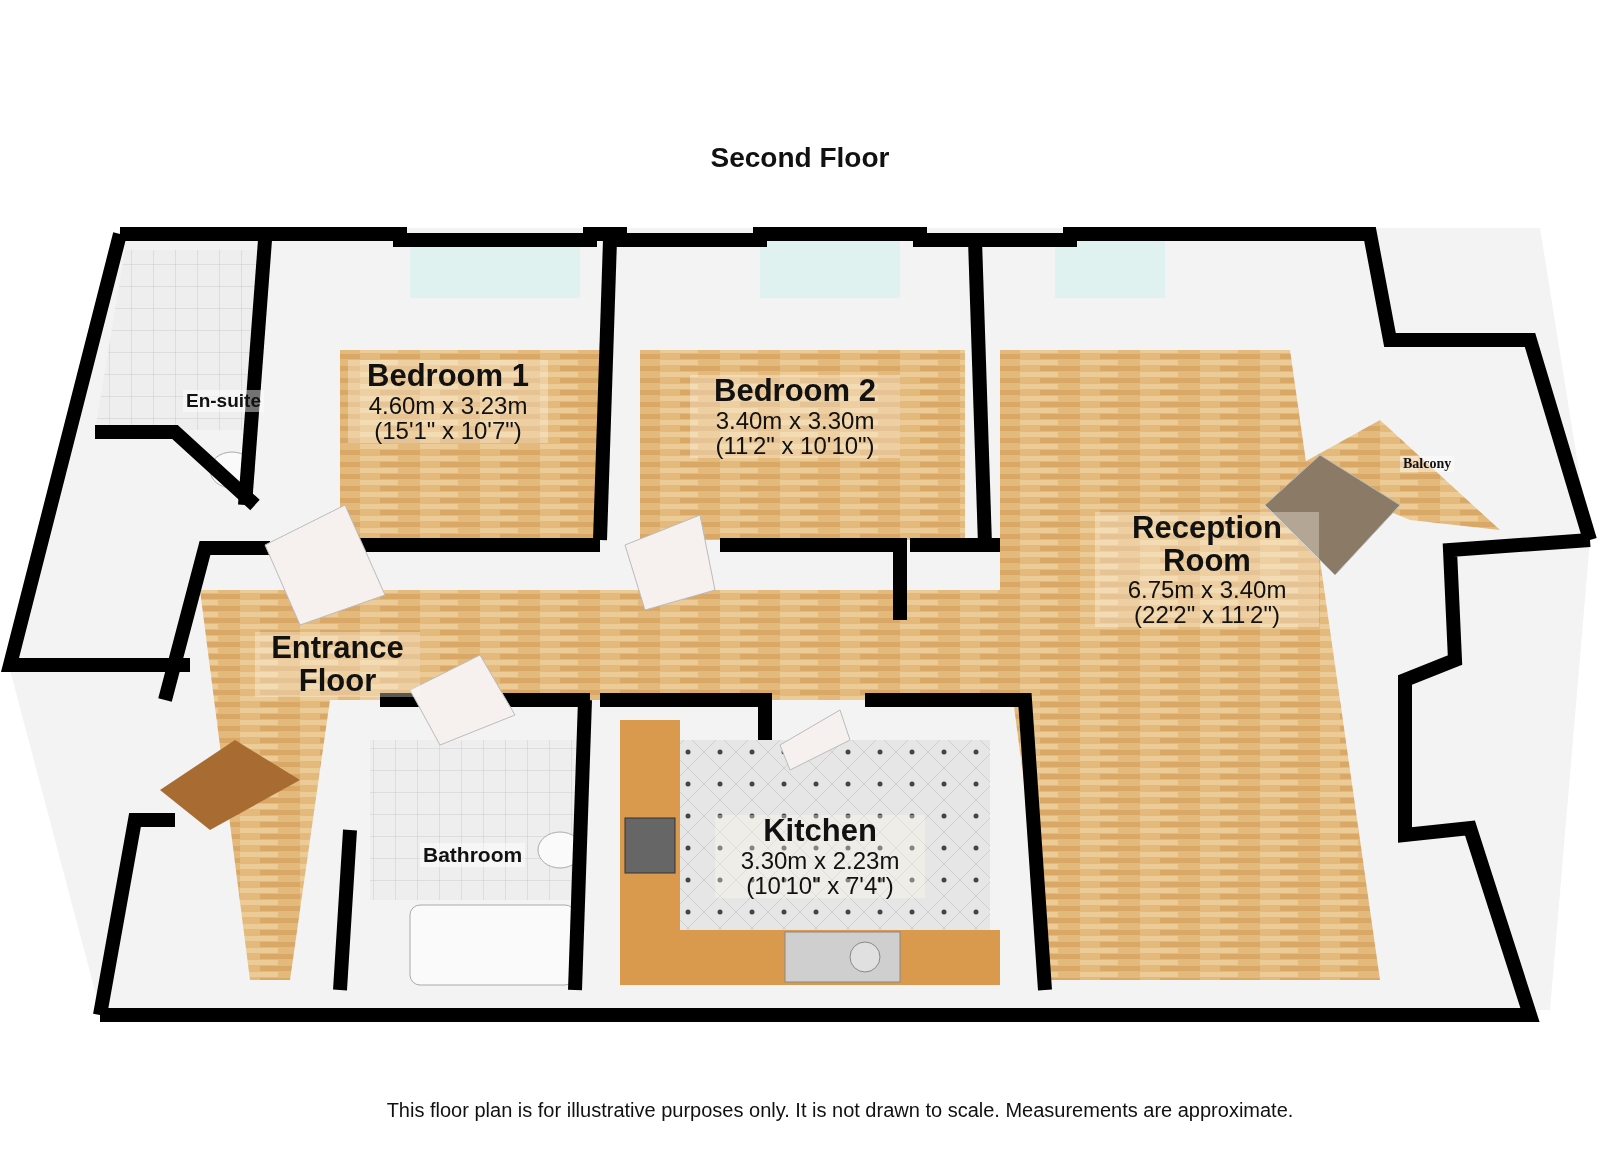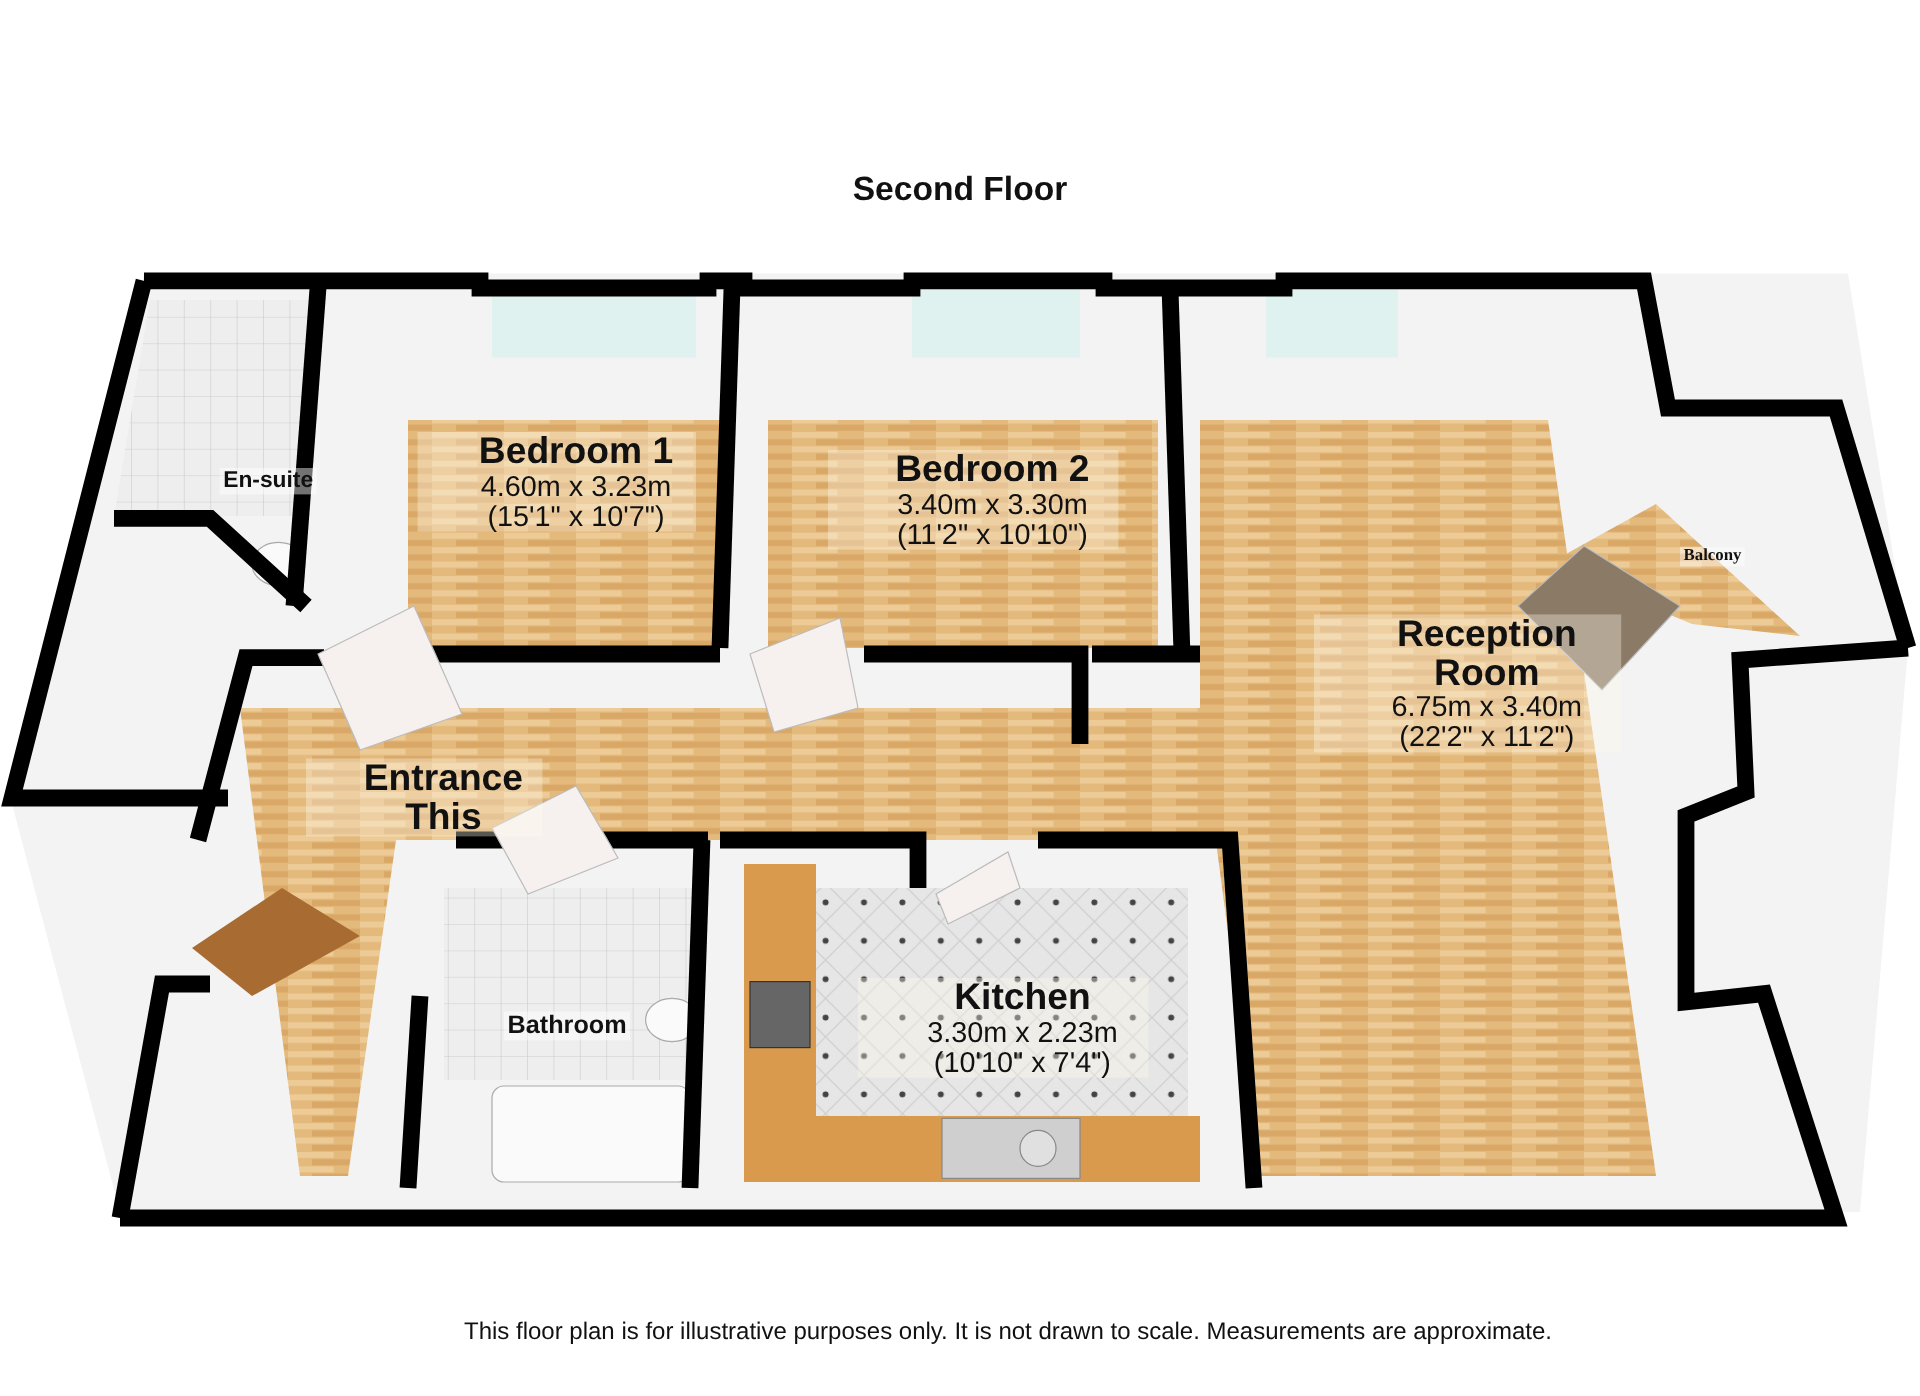--- a/index.html
+++ b/index.html
@@ -1,19 +1,19 @@
 <!DOCTYPE html>
 <html><head>
 <meta charset="utf-8">
 <style>
   html,body{margin:0;padding:0;background:#fff;}
   body{width:1600px;height:1163px;position:relative;overflow:hidden;font-family:"Liberation Sans",sans-serif;}
   #plan{position:absolute;left:0;top:0;width:1600px;height:1163px;}
   .title{position:absolute;left:0;width:1600px;top:142px;text-align:center;font-weight:bold;font-size:28px;color:#111;}
-  .lbl{position:absolute;text-align:center;color:#111;background:rgba(255,250,235,0.35);line-height:1.05;padding-left:32px;}
+  .lbl{position:absolute;text-align:center;color:#111;background:rgba(255,250,235,0.35);line-height:1.05;}
   .lbl .n{font-weight:bold;font-size:31px;display:block;}
   .lbl .d{font-size:24px;display:block;}
   .small{position:absolute;font-weight:bold;font-size:21px;color:#111;background:rgba(255,255,255,0.45);padding:0 3px;}
   .foot{position:absolute;left:0;width:1600px;text-align:center;font-size:20px;color:#111;line-height:25px;top:1098px;margin-left:40px;}
 </style>
 </head>
 <body>
 
 <svg id="plan" viewBox="0 0 1600 1163">
   <defs>
@@ -114,21 +114,21 @@
 </div>
 
 <div class="lbl" style="left:715px;top:815px;width:210px;">
   <span class="n">Kitchen</span>
   <span class="d">3.30m x 2.23m</span>
   <span class="d">(10'10" x 7'4")</span>
 </div>
 
 <div class="lbl" style="left:255px;top:632px;width:165px;text-align:center;">
   <span class="n">Entrance</span>
-  <span class="n">This</span>
+  <span class="n">Floor</span>
 </div>
 
 <div class="small" style="left:420px;top:803px;margin-top:40px;">Bathroom</div>
 <div class="small" style="left:183px;top:390px;font-size:19px;">En-suite</div>
 <div class="small" style="left:1400px;top:456px;font-size:14px;font-family:Liberation Serif, serif;">Balcony</div>
 
 <div class="foot">
   <div>This floor plan is for illustrative purposes only. It is not drawn to scale. Measurements are approximate.</div>
 </div>
 

